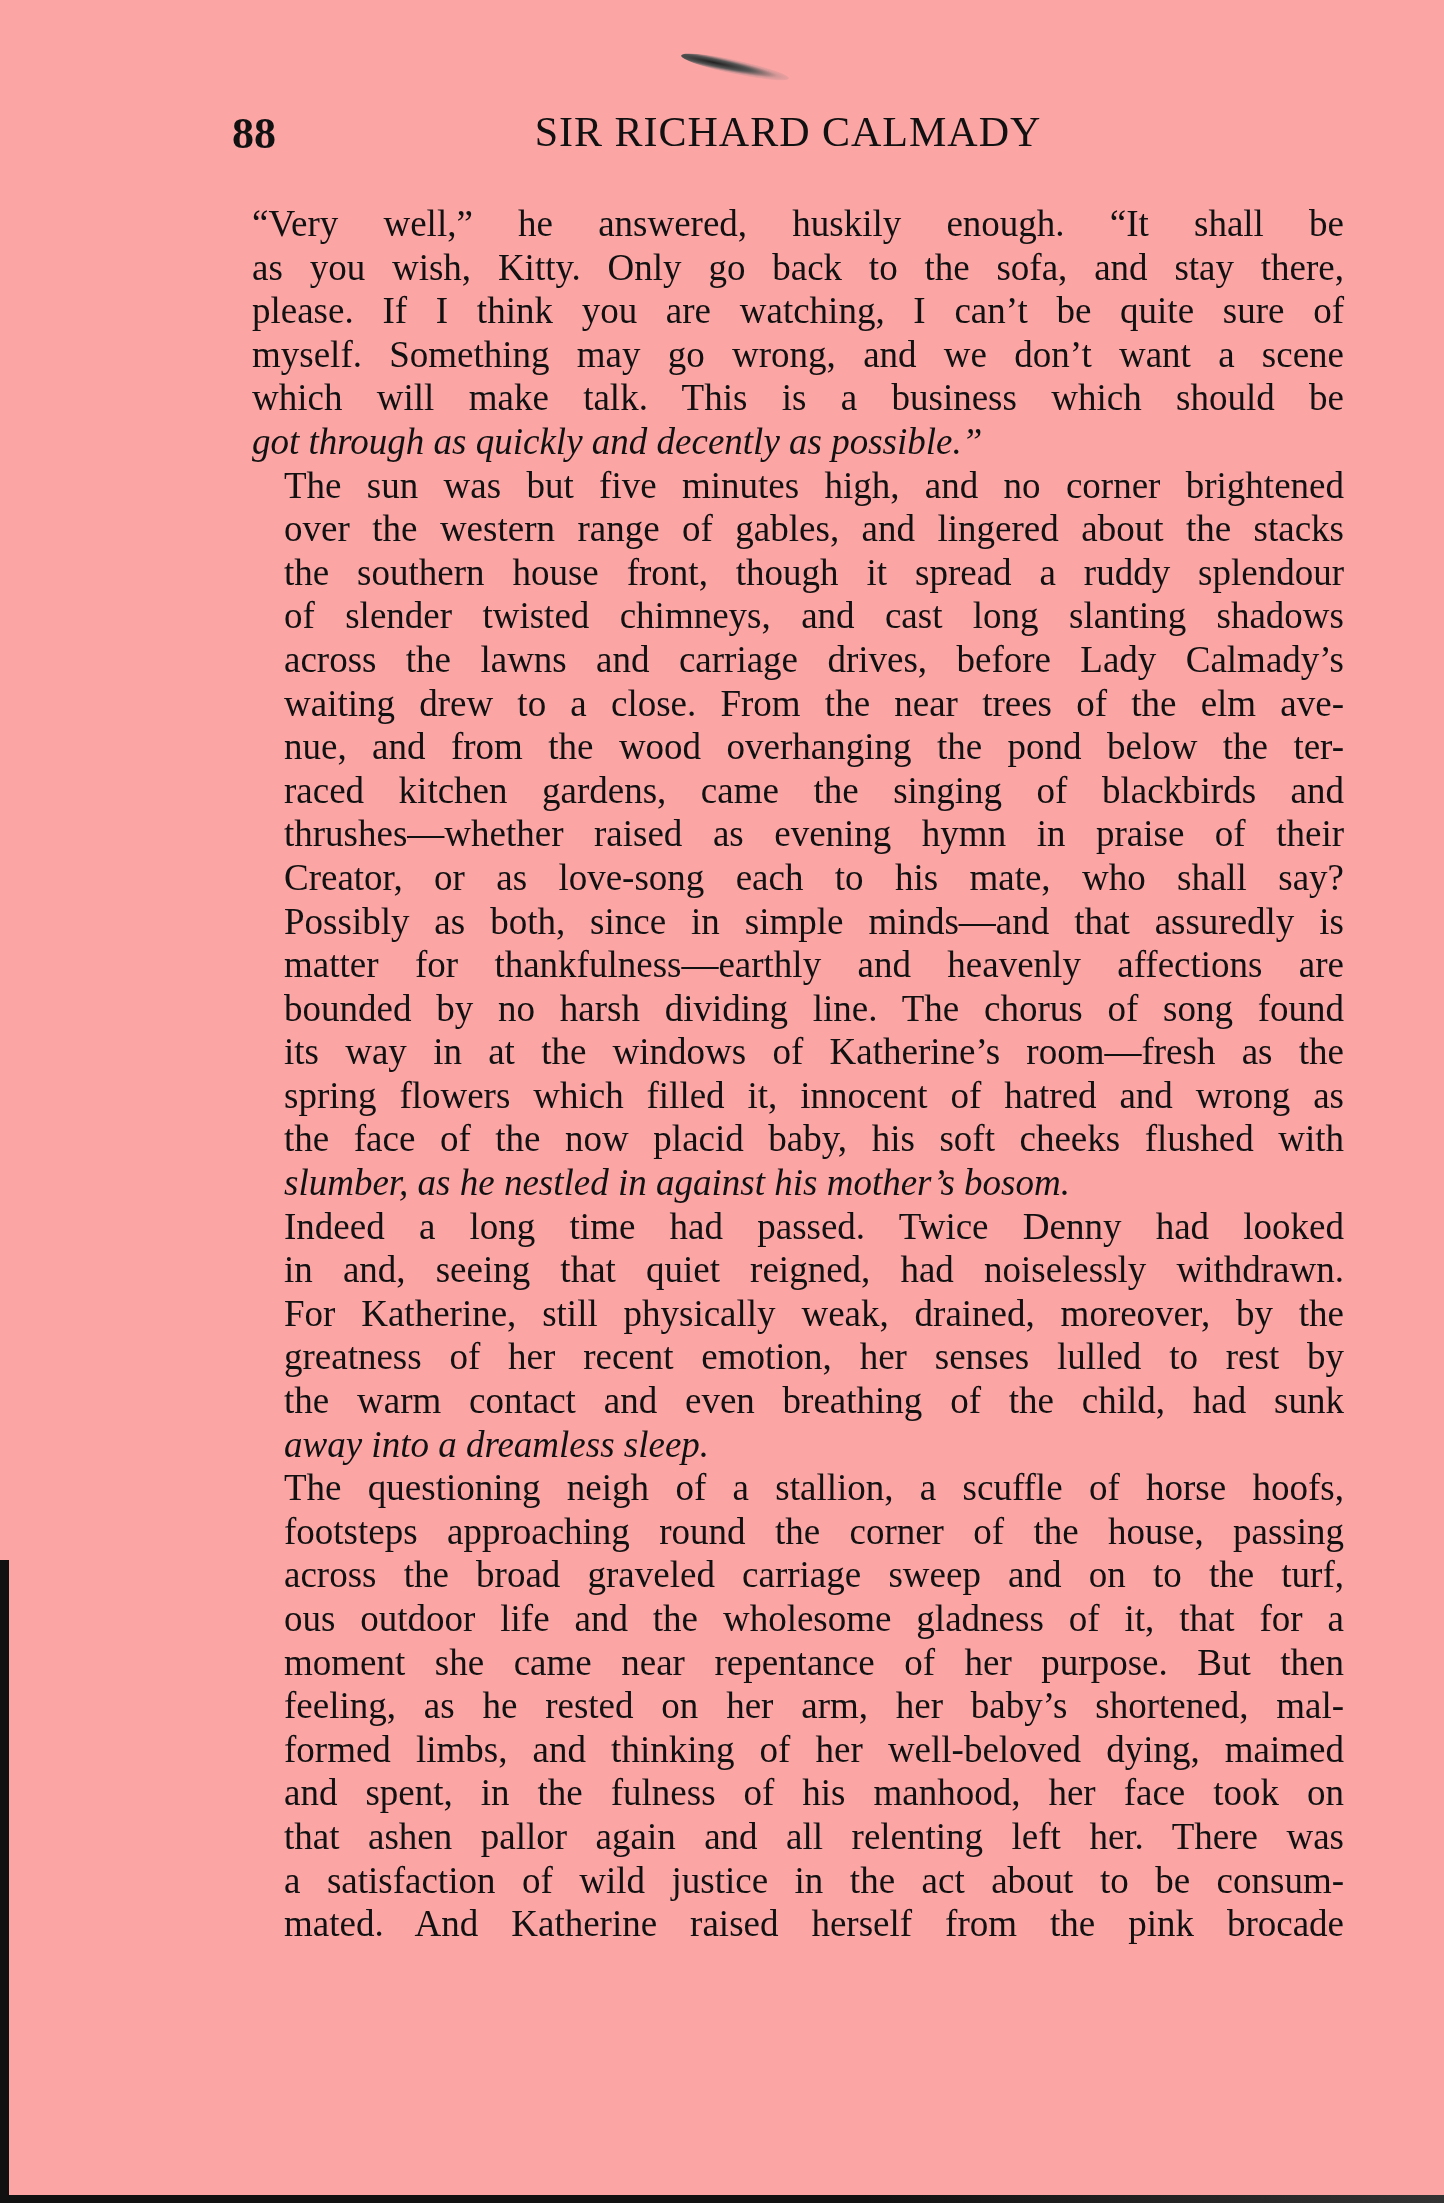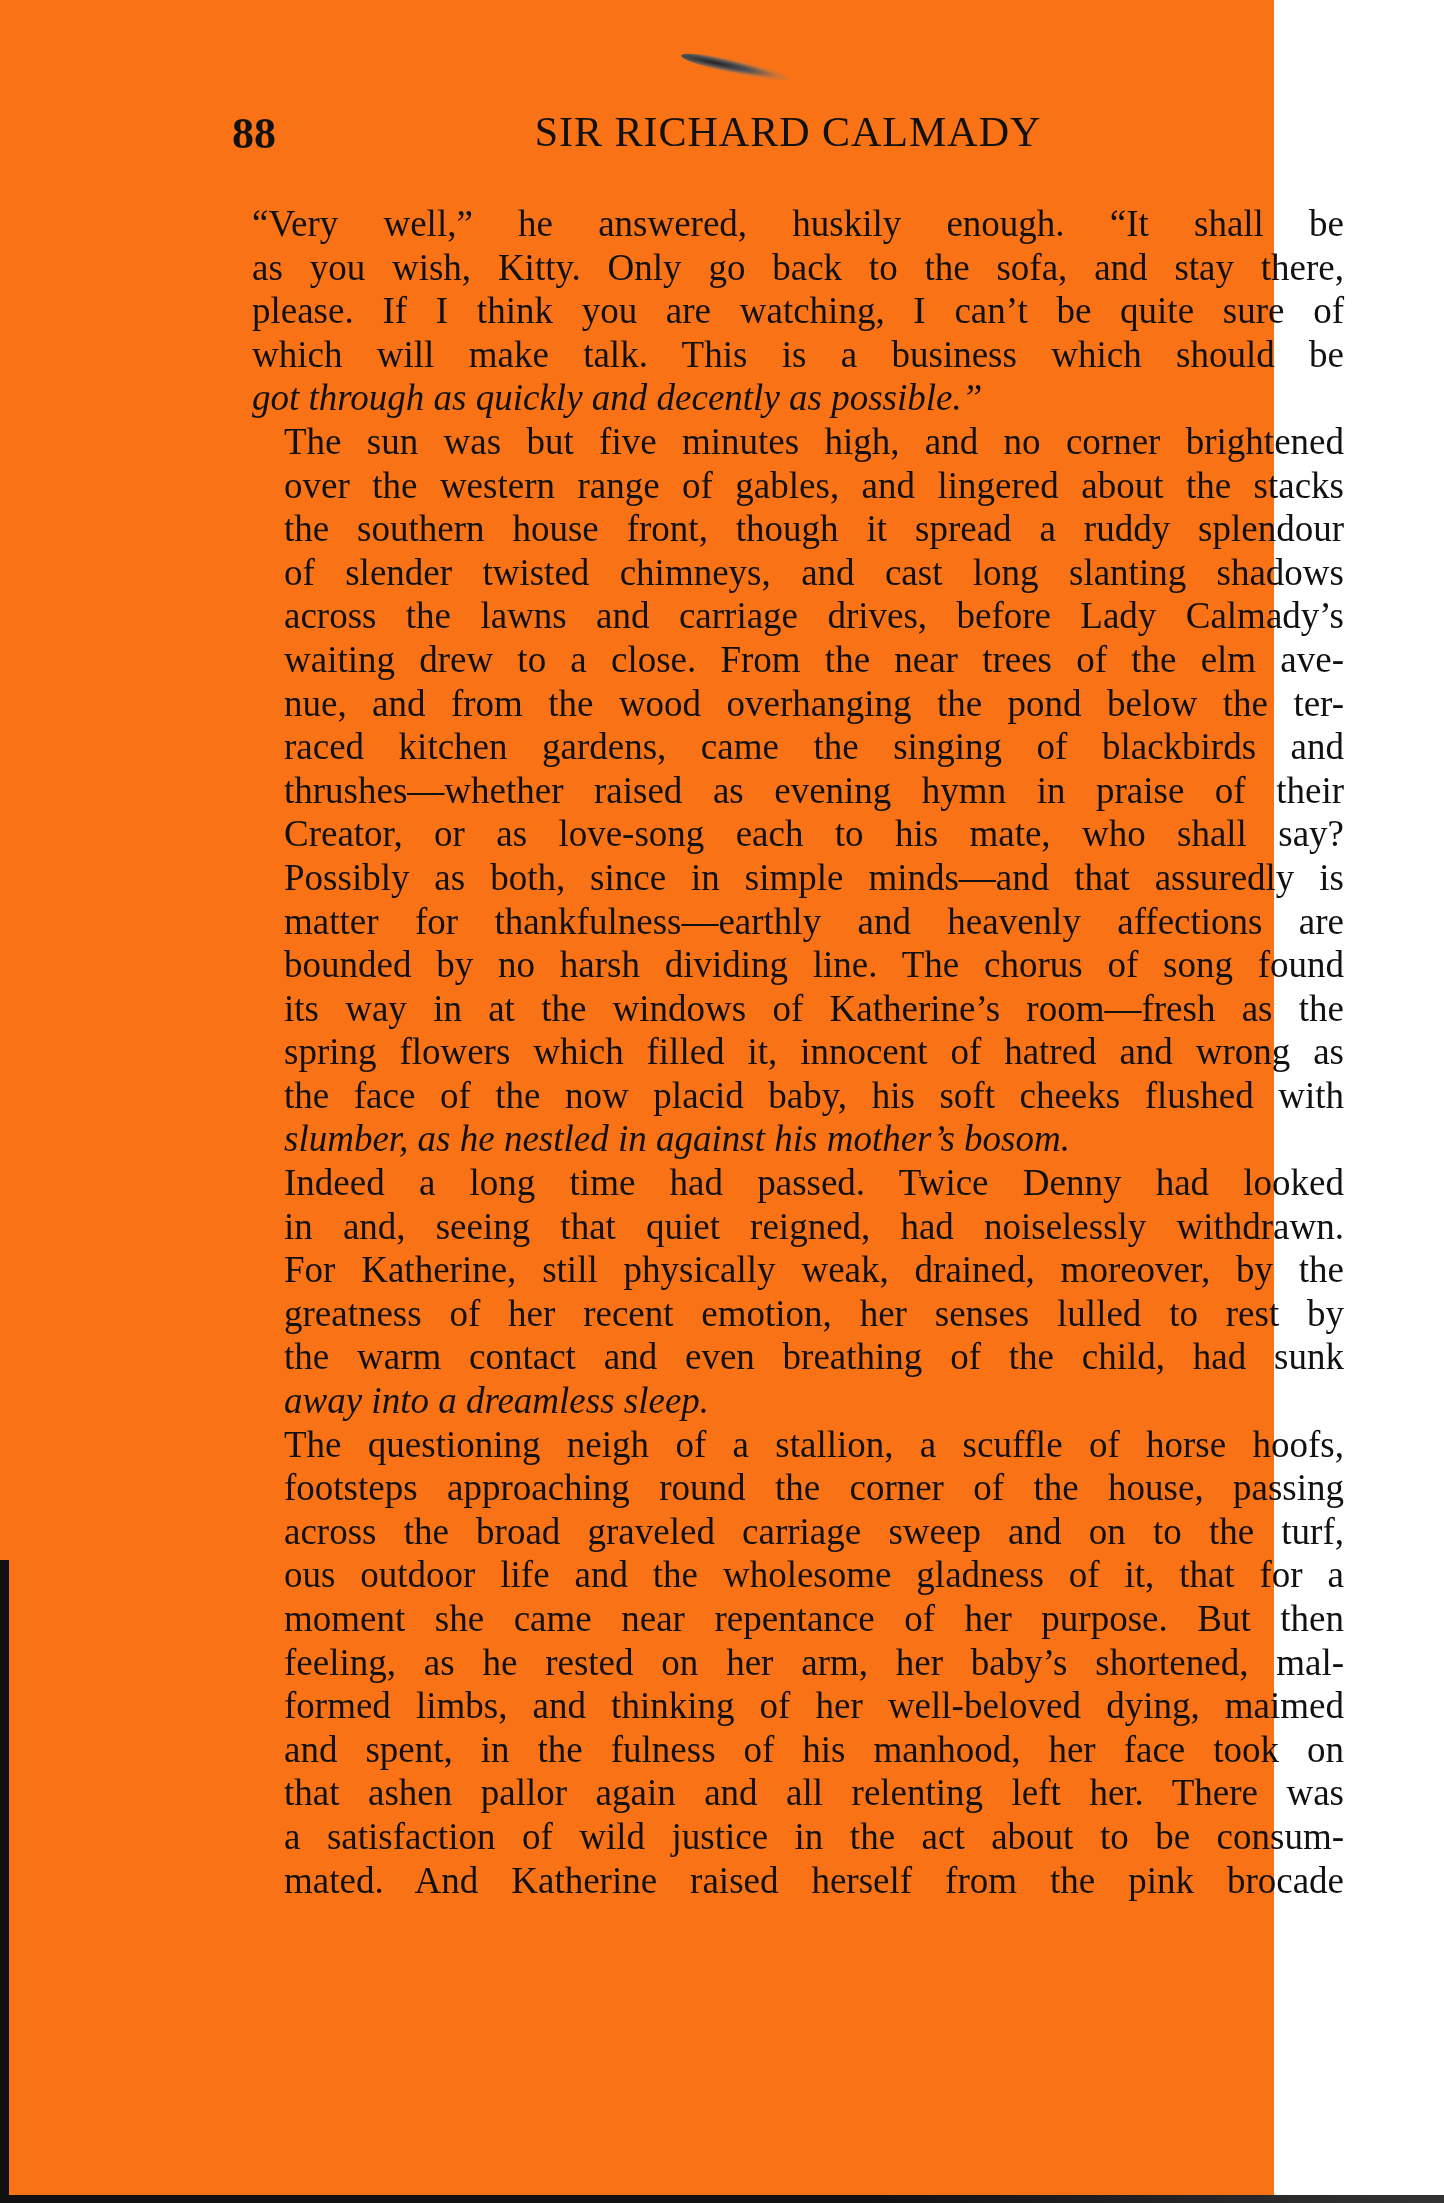--- a/index.html
+++ b/index.html
@@ -1,17 +1,17 @@
 <!DOCTYPE html>
 <html><head>
 <meta charset="utf-8">
 <style>
   html, body { margin: 0; padding: 0; background: #ffffff; }
   body { width: 1444px; height: 2203px; position: relative; overflow: hidden; }
-  .page { position: absolute; left: 0; top: 0; width: 1274px; height: 2203px; background: #f97316; }
+  .page { position: absolute; left: 0; top: 0; width: 1444px; height: 2203px; background: #fca5a5; }
   .left-edge { position: absolute; left: 0; top: 1560px; width: 9px; height: 643px; background: #111; }
   .bottom-edge { position: absolute; left: 0; bottom: 0; width: 1444px; height: 8px; background: linear-gradient(to right, #111 0%, #111 60%, #333 100%); }
   .smudge { position: absolute; left: 680px; top: 60px; width: 110px; height: 14px; border-radius: 50%;
             background: radial-gradient(ellipse at 30% 50%, #222 0%, #555 35%, rgba(120,120,120,0.3) 60%, rgba(255,255,255,0) 80%);
             transform: rotate(12deg); }
   .header { position: absolute; top: 108px; left: 232px; width: 1112px; height: 60px;
             font-family: "Liberation Serif", "DejaVu Serif", serif; color: #111; }
   .page-number { position: absolute; left: 0; top: 0; font-size: 44px; font-weight: bold; }
   .running-title { position: absolute; left: 0; right: 0; top: 0; text-align: center; font-size: 42px; letter-spacing: 1px; }
   .body-text { position: absolute; left: 232px; top: 202px; width: 1112px;
@@ -33,20 +33,21 @@
   <div class="header">
     <span class="page-number">88</span>
     <span class="running-title">SIR RICHARD CALMADY</span>
   </div>
 
   <div class="body-text">
     <p class="paragraph first">
       <span class="line">“Very well,” he answered, huskily enough. “It shall be</span>
       <span class="line">as you wish, Kitty. Only go back to the sofa, and stay there,</span>
       <span class="line">please. If I think you are watching, I can’t be quite sure of</span>
+      <span class="line">myself. Something may go wrong, and we don’t want a scene</span>
       <span class="line">which will make talk. This is a business which should be</span>
       <span class="line last">got through as quickly and decently as possible.”</span>
     </p>
     <p class="paragraph">
       <span class="line">The sun was but five minutes high, and no corner brightened</span>
       <span class="line">over the western range of gables, and lingered about the stacks</span>
       <span class="line">the southern house front, though it spread a ruddy splendour</span>
       <span class="line">of slender twisted chimneys, and cast long slanting shadows</span>
       <span class="line">across the lawns and carriage drives, before Lady Calmady’s</span>
       <span class="line">waiting drew to a close. From the near trees of the elm ave-</span>

